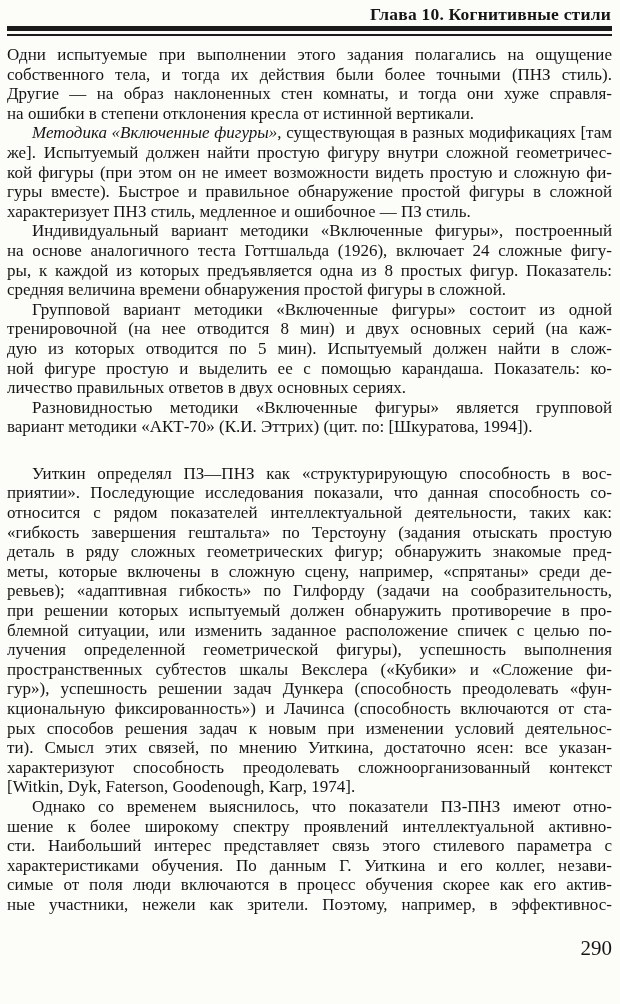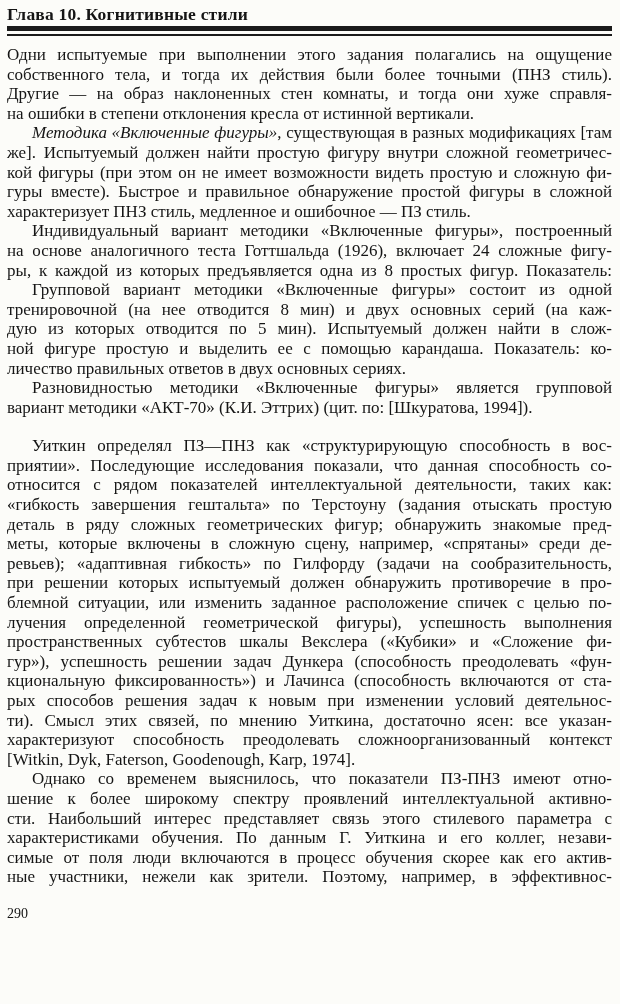--- a/index.html
+++ b/index.html
@@ -7,20 +7,21 @@
     width: 620px;
     height: 1004px;
     background: #fcfcf9;
     color: #151515;
     font-family: "Liberation Serif", "DejaVu Serif", serif;
     overflow: hidden;
   }
   .page { padding: 4px 8px 0 7px; }
 
   .running-head {
+    text-align: right;
     font-weight: bold;
     font-size: 17.5px;
     line-height: 20px;
     padding-right: 1px;
     letter-spacing: 0.2px;
   }
   .head-rule {
     margin-top: 2px;
     height: 3px;
     border-top: 5px solid #1b1b1b;
@@ -34,31 +35,31 @@
   .line {
     line-height: 19.6px;
     text-align: justify;
     text-align-last: justify;
     white-space: nowrap;
   }
   .line.last {
     text-align-last: left;
   }
   .para.indent > .line:first-child { text-indent: 25px; }
-  .para.gap { margin-top: 19px; }
+  .para.gap { margin-top: 27px; }
   .lines { display: contents; }
   .lead {
     font-weight: normal;
     font-style: italic;
   }
 
   .footer {
-    margin-top: 17px;
-    text-align: left;
-    font-size: 14px;
+    margin-top: 23px;
+    text-align: right;
+    font-size: 21px;
     line-height: 20px;
   }
 </style>
 </head>
 <body>
 
 <div class="page">
 
   <div class="running-head">Глава 10. Когнитивные стили</div>
 
@@ -75,20 +76,21 @@
 
     <div class="para indent">
       <div class="line"><span class="lead">Методика «Включенные фигуры»</span><span>, существующая в разных модификациях [там</span></div>
       <div class="lines"><div class="line">же]. Испытуемый должен найти простую фигуру внутри сложной геометричес-</div><div class="line">кой фигуры (при этом он не имеет возможности видеть простую и сложную фи-</div><div class="line">гуры вместе). Быстрое и правильное обнаружение простой фигуры в сложной</div><div class="line last">характеризует ПНЗ стиль, медленное и ошибочное — ПЗ стиль.</div></div>
     </div>
 
     <div class="para indent">
         <div class="line">Индивидуальный вариант методики «Включенные фигуры», построенный</div>
         <div class="line">на основе аналогичного теста Готтшальда (1926), включает 24 сложные фигу-</div>
         <div class="line">ры, к каждой из которых предъявляется одна из 8 простых фигур. Показатель:</div>
+        <div class="line last">средняя величина времени обнаружения простой фигуры в сложной.</div>
       </div>
 
     <div class="para indent">
         <div class="line">Групповой вариант методики «Включенные фигуры» состоит из одной</div>
         <div class="line">тренировочной (на нее отводится 8 мин) и двух основных серий (на каж-</div>
         <div class="line">дую из которых отводится по 5 мин). Испытуемый должен найти в слож-</div>
         <div class="line">ной фигуре простую и выделить ее с помощью карандаша. Показатель: ко-</div>
         <div class="line last">личество правильных ответов в двух основных сериях.</div>
       </div>
 

